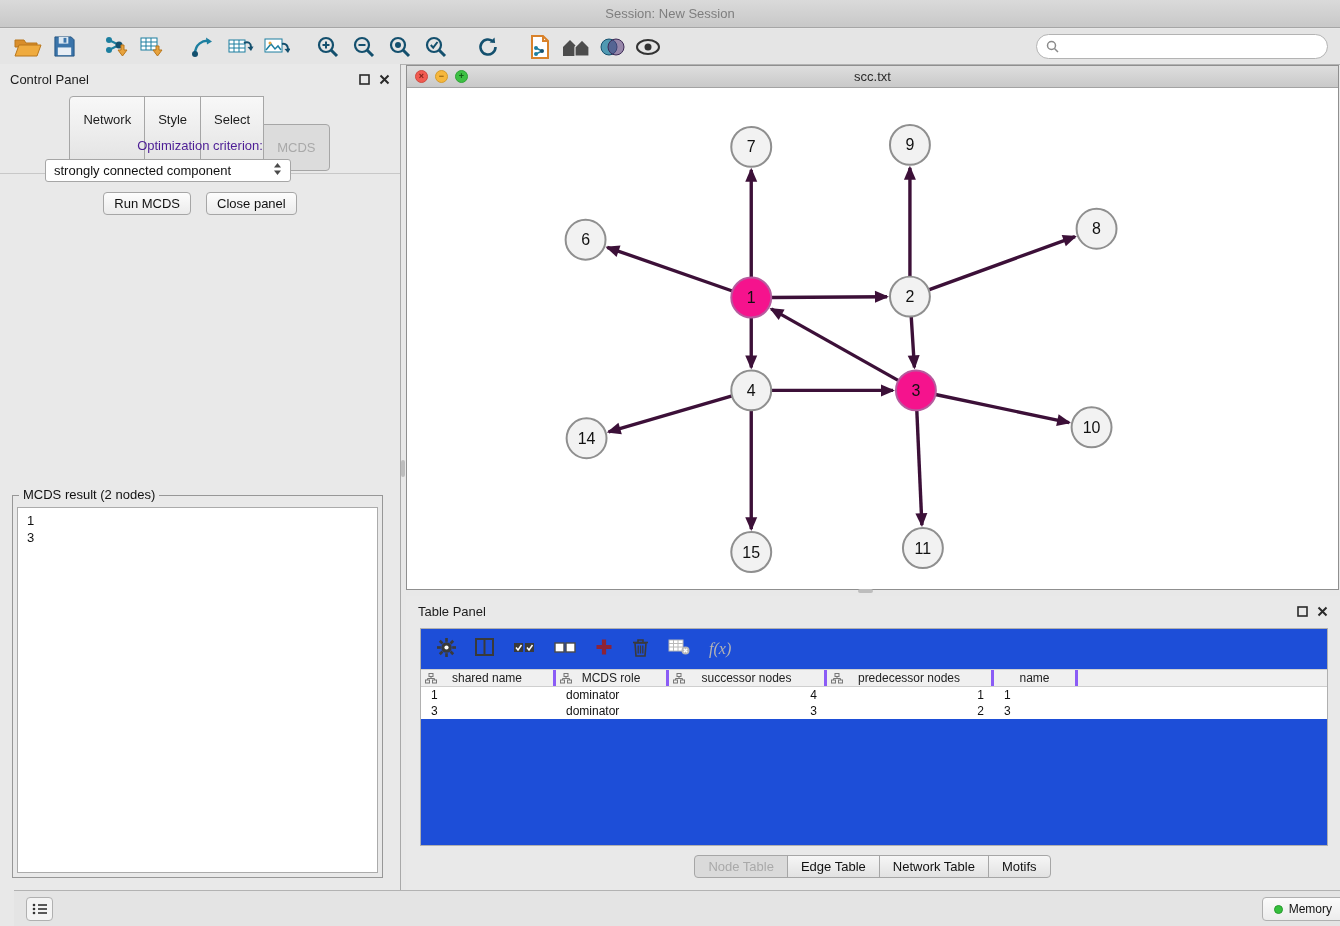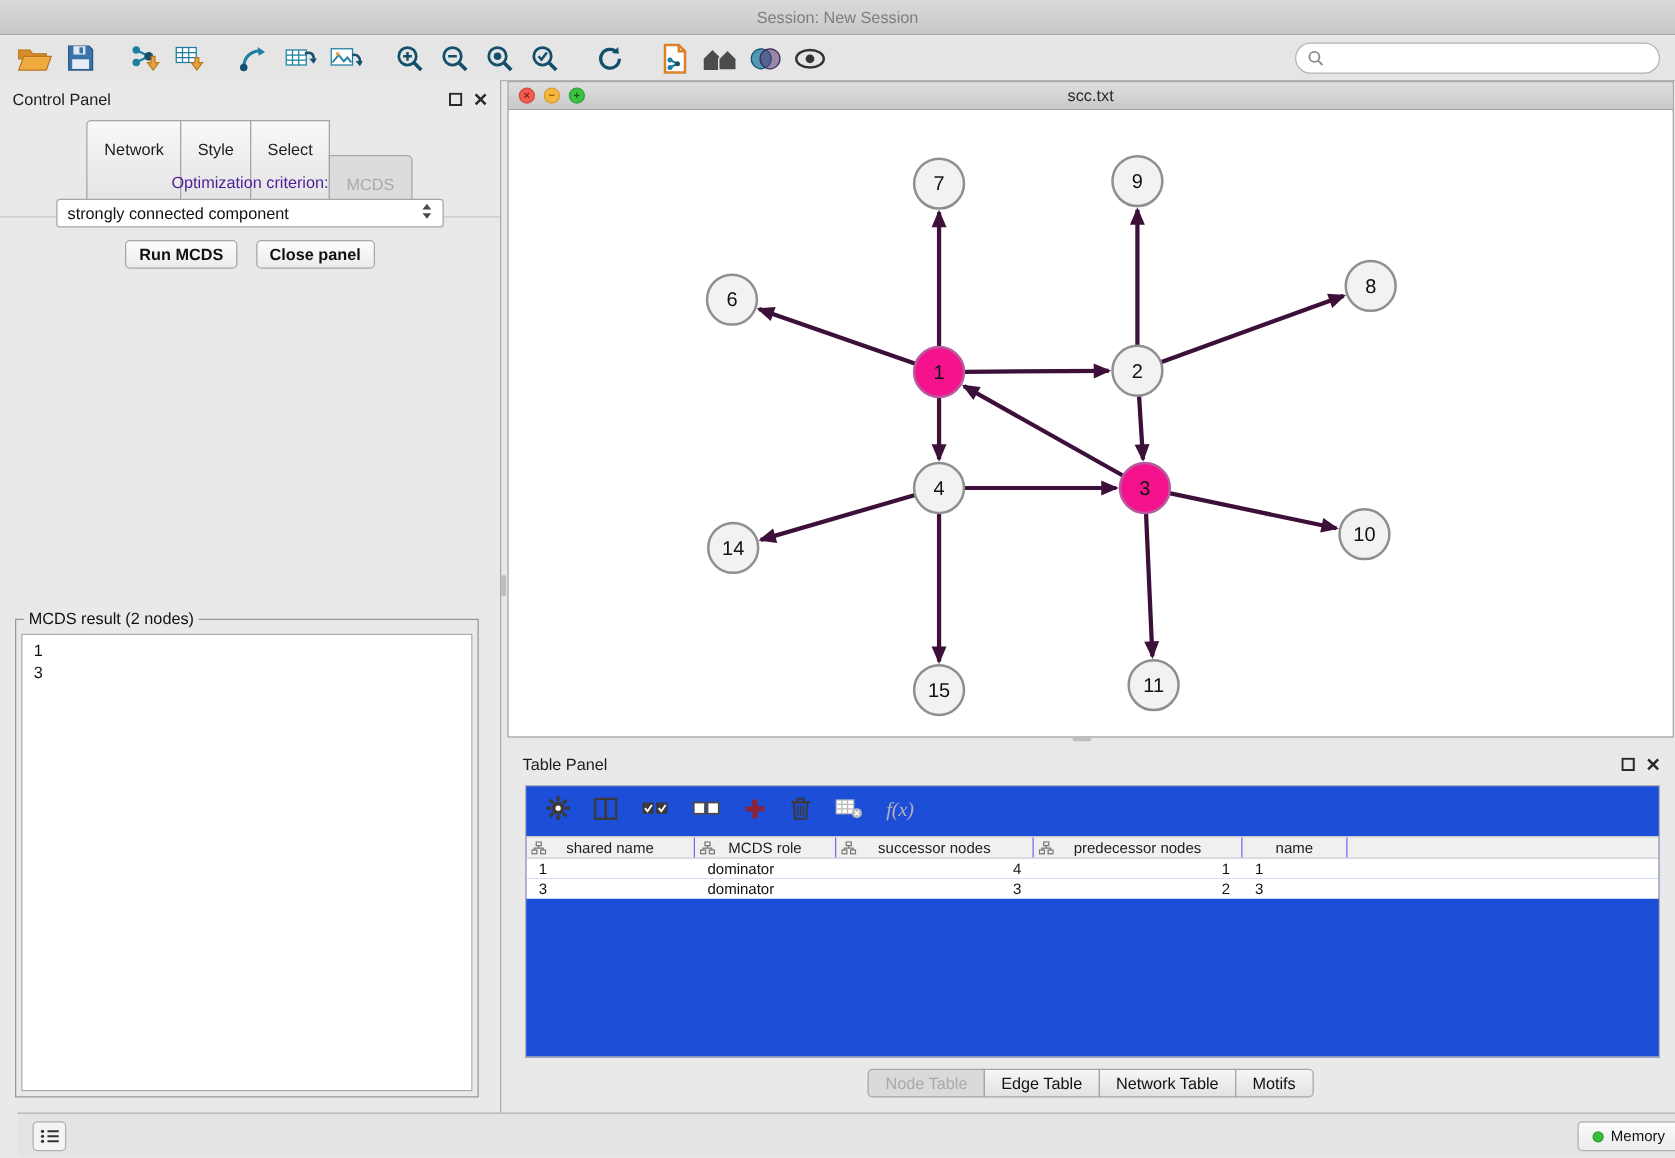--- a/index.html
+++ b/index.html
@@ -26,26 +26,26 @@
   .panel-header { height:30px; display:flex; align-items:center; padding:0 10px; font-size:13px; color:#1c1c1c; }
   .win-icons { margin-left:auto; display:flex; gap:9px; align-items:center; }
   .tabs-row { position:absolute; left:0; top:32px; width:100%; display:flex; justify-content:center;
     padding-bottom:2px; border-bottom:1px solid #c8c8c8; }
   .tab { padding:15px 13px; font-size:13px; border:1px solid #a6a6a6; margin-left:-1px;
     background:linear-gradient(#f8f8f8,#e1e1e1); color:#1c1c1c; }
   .tab:first-child { border-radius:4px 0 0 4px; }
   .tab:last-child { border-radius:0 4px 4px 0;margin-top:28px; }
   .tab.active { color:#a9a9a9; background:#dcdcdc; }
   .opt-label { position:absolute; top:74px; width:100%; text-align:center; font-size:13px; color:#4c1d95; }
-  .combo { position:absolute; top:95px; left:45px; width:310px; height:23px; background:#fff;
+  .combo { position:absolute; top:95px; left:45px; width:246px; height:23px; background:#fff;
     border:1px solid #a6a6a6; border-radius:3px; display:flex; align-items:center; padding:0 8px; font-size:13px; color:#111; }
   .combo .arrows { margin-left:auto; }
   .btn-row { position:absolute; top:128px; width:100%; display:flex; justify-content:center; gap:15px; }
   .btn { height:23px; padding:0 10px; background:linear-gradient(#fdfdfd,#ebebeb); border:1px solid #a6a6a6;
-    border-radius:4px; font-size:13px; color:#111; display:flex; align-items:center;font-weight:bold; }
+    border-radius:4px; font-size:13px; color:#111; display:flex; align-items:center; }
   .result-box { position:absolute; left:12px; top:431px; width:371px; height:383px; border:1px solid #979797; background:#e9e9e9; }
   .result-legend { position:absolute; top:-9px; left:6px; background:#e9e9e9; padding:0 4px; font-size:13px; color:#111; }
   .result-inner { position:absolute; left:4px; top:11px; right:4px; bottom:4px; background:#fff;
     border:1px solid #ababab; padding:4px 9px; font-size:13px; color:#111; line-height:17px; overflow:hidden; }
 
   
   .net-window { position:absolute; left:406px; top:65px; width:933px; height:525px; border:1px solid #8f8f8f; background:#fff; }
   .net-titlebar { height:22px; background:linear-gradient(#dedede,#c9c9c9); border-bottom:1px solid #a3a3a3;
     position:relative; display:flex; align-items:center; justify-content:center; font-size:13px; color:#2a2a2a; }
   .traffic { position:absolute; left:8px; top:4px; display:flex; gap:7px; }
@@ -59,21 +59,21 @@
   .v-scroll-handle { position:absolute; left:401px; top:460px; width:4px; height:17px; background:#bdbdbd; border-radius:2px; }
   .h-scroll-handle { position:absolute; left:858px; top:589px; width:15px; height:4px; background:#bdbdbd; border-radius:2px; }
 
   
   .table-panel { position:absolute; left:406px; top:596px; width:934px; height:294px; background:#e9e9e9; }
   .table-panel .panel-header { padding:0 12px; }
   .table-area { position:absolute; left:14px; top:32px; right:12px; bottom:44px; background:#1d4ed8; border:1px solid #b0b0b0; overflow:hidden; }
   .tt-toolbar { height:40px; display:flex; align-items:center; gap:19px; padding:0 16px; }
   .thead { display:flex; height:18px; background:#f0f0f0; border-top:1px solid #cfcfcf; border-bottom:1px solid #cfcfcf; }
   .th { position:relative; display:flex; align-items:center; justify-content:center; font-size:12px; color:#222;
-    border-right:1px solid #8b5cf6; }
+    border-right:3px solid #8b5cf6; }
   .th .th-icon { position:absolute; left:4px; top:3px; }
   .tr { display:flex; height:16px; background:#fff; }
   .td { font-size:12px; color:#111; padding:0 10px; line-height:16px; white-space:nowrap; overflow:hidden; }
   .c1{width:135px;} .c2{width:113px;} .c3{width:158px;} .c4{width:167px;} .c5{width:84px;}
   .table-tabs { position:absolute; bottom:12px; left:0; right:0; display:flex; justify-content:center; }
   .ttab { padding:3px 13px; font-size:13px; border:1px solid #a6a6a6; margin-left:-1px;
     background:linear-gradient(#f6f6f6,#e2e2e2); color:#111; }
   .ttab:first-child { border-radius:4px 0 0 4px; }
   .ttab:last-child { border-radius:0 4px 4px 0; }
   .ttab.active { color:#a9a9a9; background:#dadada; }

